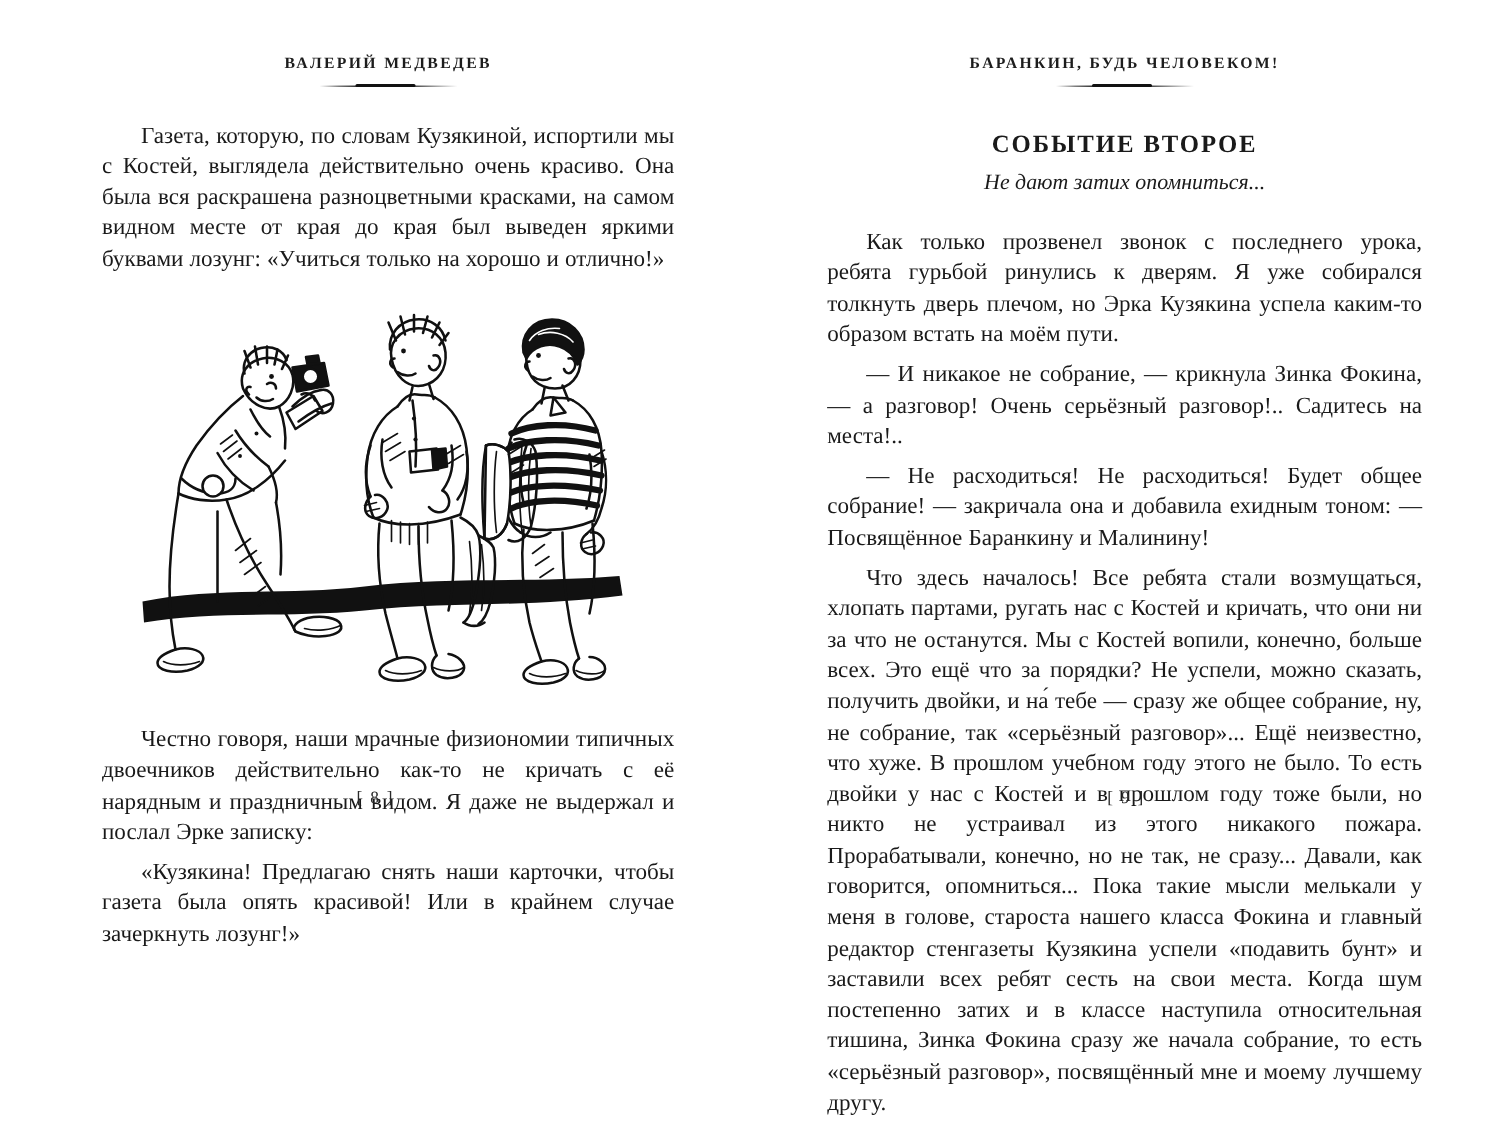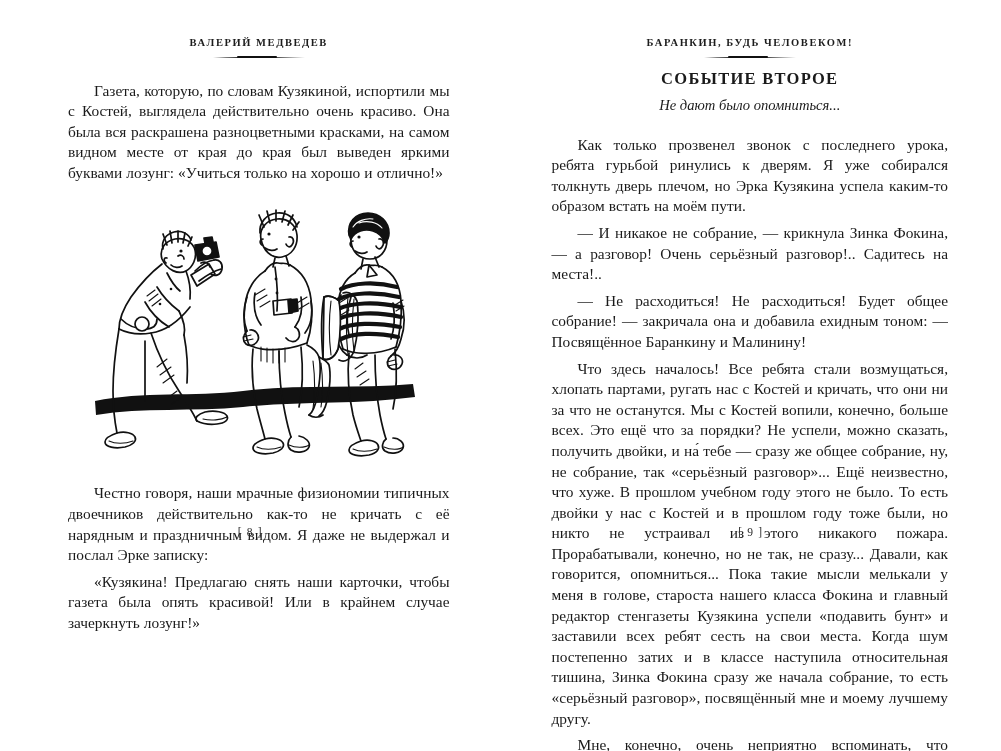--- a/index.html
+++ b/index.html
@@ -81,21 +81,21 @@
     font-size: 15.4px;
     line-height: 20.6px;
     text-align: justify;
     text-indent: 26px;
     hyphens: manual;
     word-spacing: 0.2px;
   }
 
   
   .chapter-head {
-    margin-top: 12px;
+    margin-top: 29px;
     text-align: center;
   }
   .chapter-title {
     font-size: 16.5px;
     font-weight: 700;
     letter-spacing: 1.3px;
     text-transform: uppercase;
     line-height: 1;
   }
   .chapter-subtitle {
@@ -329,21 +329,21 @@
     <div class="folio">[ 8 ]</div>
   </div>
 
   <div class="page page-right">
 
     <div class="running-head">БАРАНКИН, БУДЬ ЧЕЛОВЕКОМ!</div>
     <div class="head-rule"></div>
 
     <div class="chapter-head">
       <div class="chapter-title">СОБЫТИЕ ВТОРОЕ</div>
-      <div class="chapter-subtitle">Не дают было опомниться...</div>
+      <div class="chapter-subtitle">Не дают затих опомниться...</div>
     </div>
 
     <div class="body-block">
       <p class="para">Как только прозвенел звонок с последнего урока, ребята гурьбой ринулись к дверям. Я уже собирался толкнуть дверь плечом, но Эрка Кузякина успела каким-то образом встать на моём пути.</p>
       <p class="para">— И никакое не собрание, — крикнула Зинка Фокина, — а разговор! Очень серьёзный разговор!.. Садитесь на места!..</p>
       <p class="para">— Не расходиться! Не расходиться! Будет общее собрание! — закричала она и добавила ехидным тоном: — Посвящённое Баранкину и Малинину!</p>
       <p class="para">Что здесь началось! Все ребята стали возмущаться, хлопать партами, ругать нас с Костей и кричать, что они ни за что не останутся. Мы с Костей вопили, конечно, больше всех. Это ещё что за порядки? Не успели, можно сказать, получить двойки, и на́ тебе — сразу же общее собрание, ну, не собрание, так «серьёзный разговор»... Ещё неизвестно, что хуже. В прошлом учебном году этого не было. То есть двойки у нас с Костей и в прошлом году тоже были, но никто не устраивал из этого никакого пожара. Прорабатывали, конечно, но не так, не сразу... Давали, как говорится, опомниться... Пока такие мысли мелькали у меня в голове, староста нашего класса Фокина и главный редактор стенгазеты Кузякина успели «подавить бунт» и заставили всех ребят сесть на свои места. Когда шум постепенно затих и в классе наступила относительная тишина, Зинка Фокина сразу же начала собрание, то есть «серьёзный разговор», посвящённый мне и моему лучшему другу.</p>
       <p class="para">Мне, конечно, очень неприятно вспоминать, что говорили о нас с Костей Зинка Фокина и остальные наши товарищи на том собрании, и, несмотря на это, я расскажу всё так, как было на самом деле, не искажая ни одного слова и ничего не прибавляя от себя...</p>
     </div>
 

